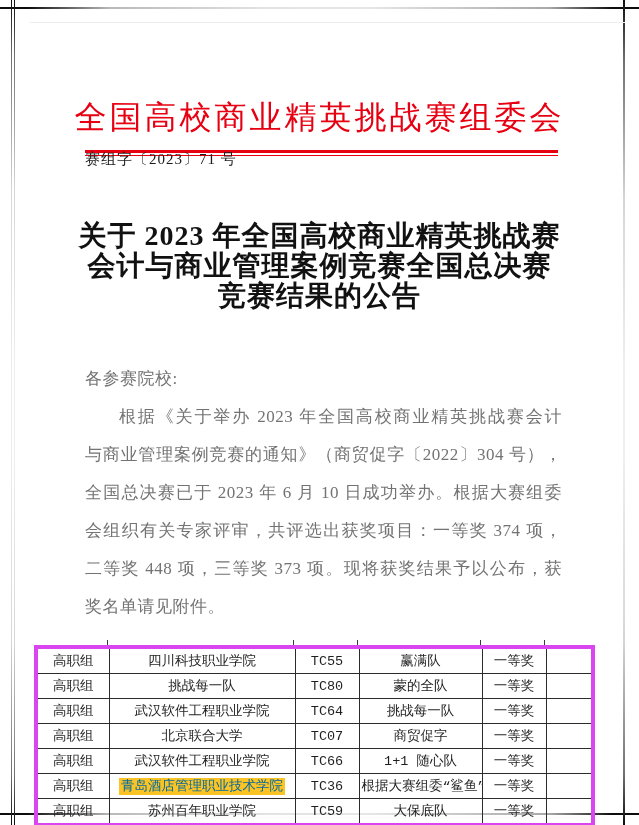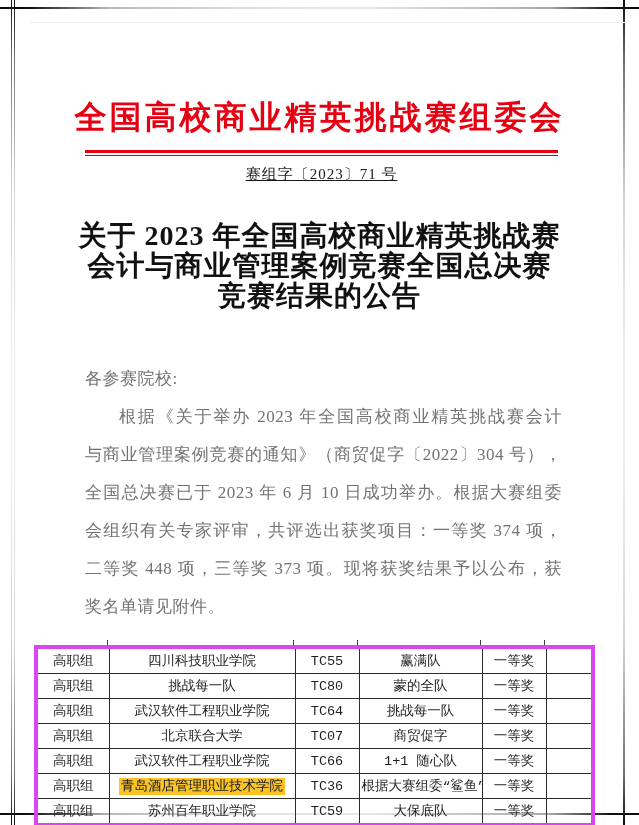--- a/index.html
+++ b/index.html
@@ -21,30 +21,30 @@
     background:linear-gradient(to bottom,#0d0d0d 0,#6f6f6f 55px,#d6d6d6 190px,#eeeeee 45%,#eeeeee 55%,#d6d6d6 640px,#6f6f6f 775px,#0d0d0d 100%);}
   .frame-left-b{left:14px;top:0;width:1px;height:825px;
     background:linear-gradient(to bottom,#0d0d0d 0,#6f6f6f 55px,#d6d6d6 190px,#eeeeee 45%,#eeeeee 55%,#d6d6d6 640px,#6f6f6f 775px,#0d0d0d 100%);}
   .frame-right{left:623px;top:0;width:2px;height:825px;
     background:linear-gradient(to bottom,#0d0d0d 0,#6f6f6f 60px,#d6d6d6 200px,#efefef 45%,#efefef 55%,#d6d6d6 640px,#6f6f6f 775px,#0d0d0d 100%);}
   .frame-faint{top:22px;left:30px;width:595px;height:1px;background:#ededed;}
 
   
   .org-title{
     position:absolute;top:96px;left:0;width:639px;
-    text-align:center;font-size:32px;font-weight:bold;
+    text-align:center;font-size:32px;font-weight:normal;
     letter-spacing:3px;color:#e60012;white-space:nowrap;
   }
   .red-rule{position:absolute;top:150px;left:85px;width:473px;}
   .red-rule .thick{height:3px;background:#e60012;}
   .red-rule .gap{height:2px;}
   .red-rule .thin{height:1px;background:#e60012;}
   .doc-number{
-    position:absolute;top:165px;left:85px;width:473px;
-    text-align:center;font-size:15px;letter-spacing:1px;color:#1a1a1a;text-decoration:underline;
+    position:absolute;top:150px;left:85px;width:473px;
+    text-align:left;font-size:15px;letter-spacing:1px;color:#1a1a1a;
   }
 
   
   .notice-title{
     position:absolute;top:221px;left:0;width:639px;
     text-align:center;font-size:28px;font-weight:bold;
     line-height:30px;letter-spacing:1px;color:#111;
   }
 
   
@@ -61,21 +61,21 @@
   table.results{
     position:absolute;top:645px;left:34px;width:558px;height:171px;
     border-collapse:collapse;table-layout:fixed;
     font-size:13.5px;color:#1f1f1f;
   }
   table.results td{
     border:1px solid #2b2b2b;text-align:center;vertical-align:middle;
     padding:0 2px;overflow:hidden;white-space:nowrap;height:24px;
   }
   table.results{border:4px solid #d946ef;font-family:Liberation Mono, monospace;}
-  .hl{background:#fbc424;padding:1px 2px;color:#0f172a;}
+  .hl{background:#fbc424;padding:1px 2px;color:#0369a1;}
 </style>
 </head>
 <body>
 
 <div class="page">
 
   <div class="frame-line frame-top"></div>
   <div class="frame-line frame-bottom"></div>
   <div class="frame-line frame-left-a"></div>
   <div class="frame-line frame-left-b"></div>

